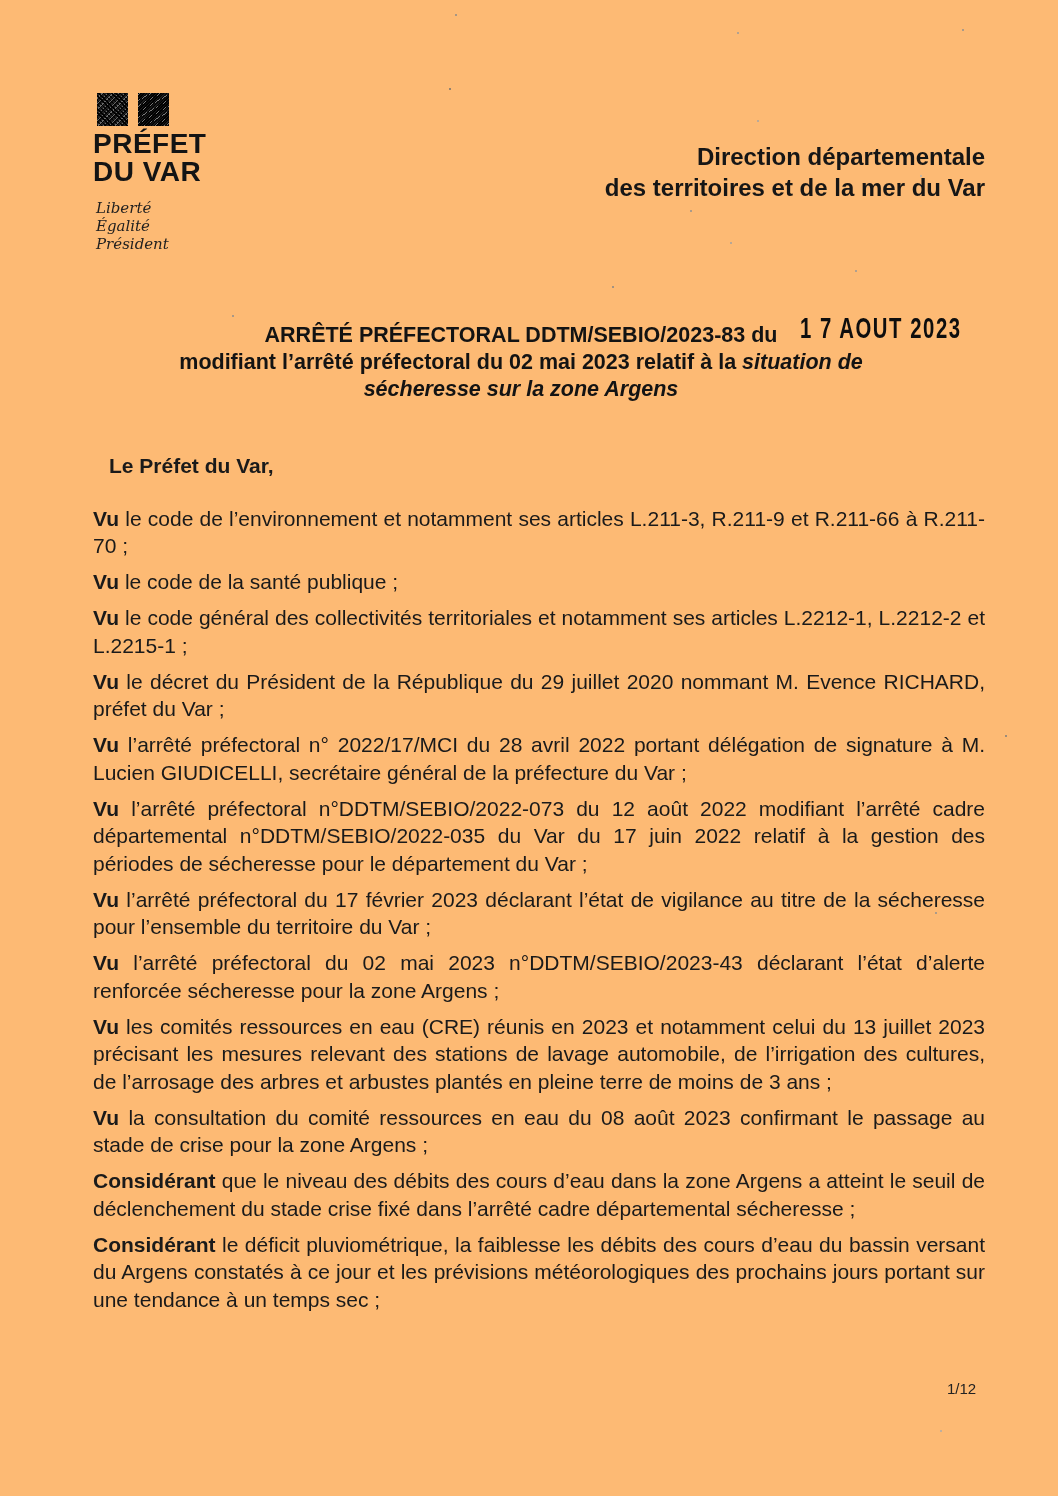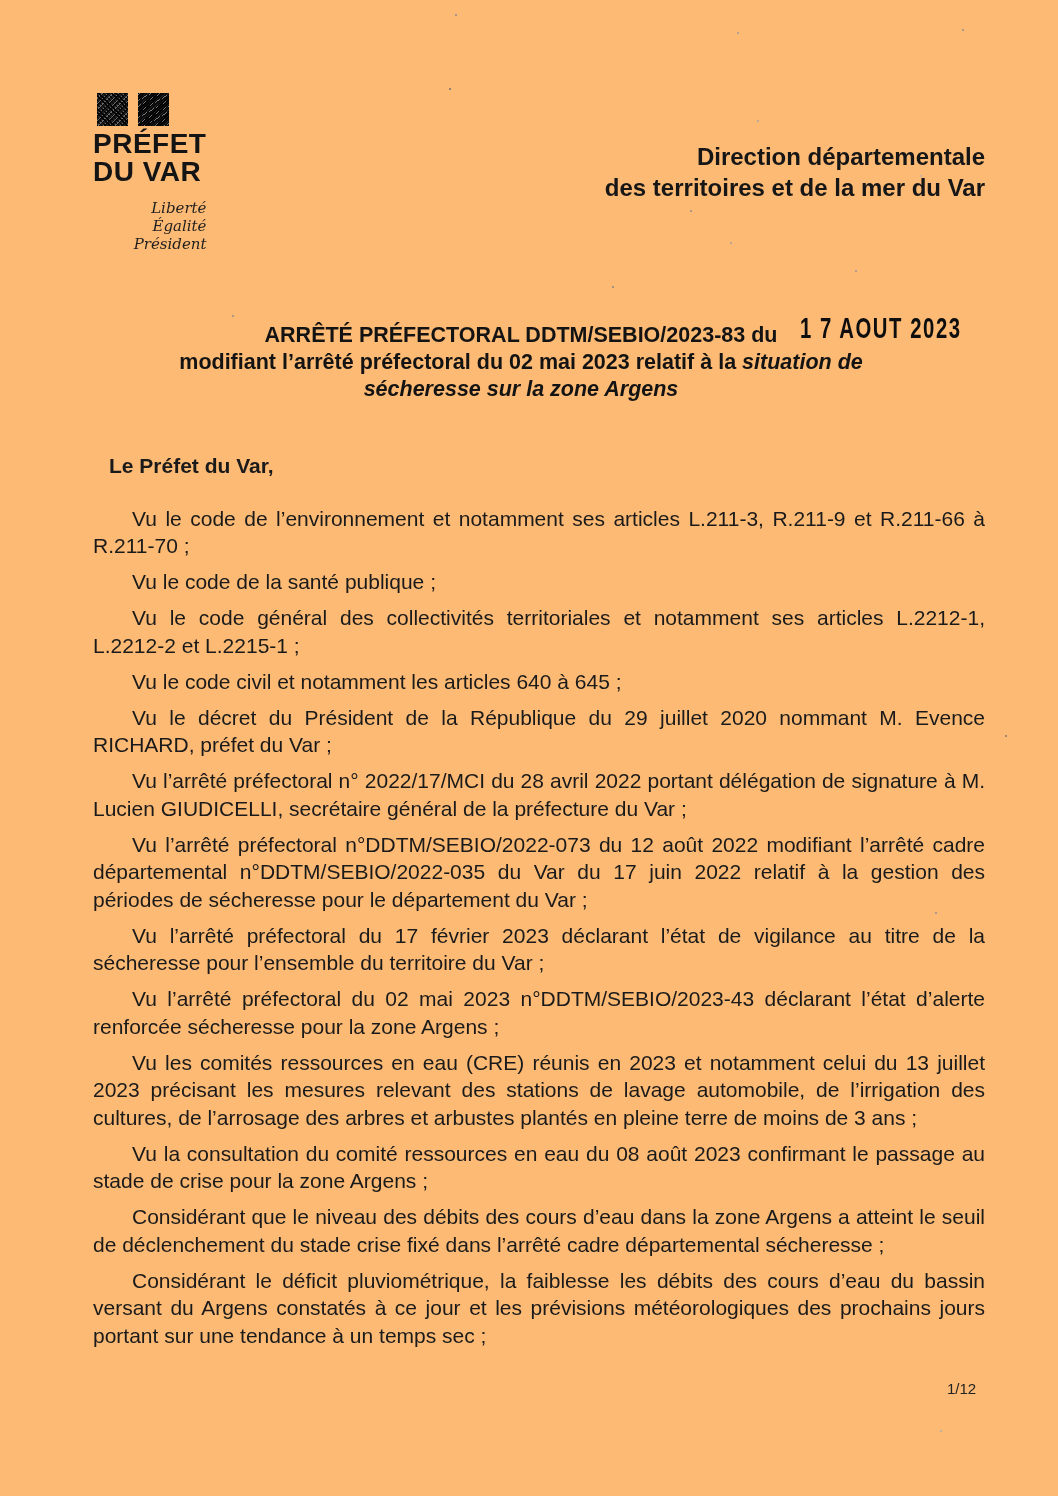--- a/index.html
+++ b/index.html
@@ -41,21 +41,21 @@
       repeating-linear-gradient(135deg, #000 0 1px, transparent 1px 2px),
       repeating-linear-gradient(-30deg, #111 0 2px, #777 2px 3px, #1c1c1c 3px 5px);
   }
   .logo-title {
     font-size: 28px; font-weight: bold; line-height: 28px;
     letter-spacing: 0.5px; color: #141414;
   }
   .motto {
     margin-top: 13px; margin-left: 3px;
     font-family: "DejaVu Serif", serif; font-style: italic;
-    font-size: 15px; line-height: 18px; color: #1f1f1f; text-align: right;
+    font-size: 15px; line-height: 18px; color: #1f1f1f;
   }
 
   
   .direction {
     position: absolute; right: 73px; top: 141px;
     text-align: right; font-weight: bold;
     font-size: 24px; line-height: 31px; color: #161616;
   }
 
   
@@ -75,21 +75,21 @@
   .title-block em { font-style: italic; }
 
   
   .doc-body {
     position: absolute; left: 93px; top: 452px; width: 892px;
     font-size: 21px; line-height: 27.5px;
     text-align: justify; color: #1a1a1a;
   }
   .salutation { font-weight: bold; margin: 0 0 25px 16px; text-align: left; }
   .para { margin: 0 0 8.5px 0; }
-  .para .lead { font-weight: normal; margin-left: 39px; }
+  .para .lead { font-weight: bold; }
 
   .page-number {
     position: absolute; left: 947px; top: 1380px;
     font-size: 15px; color: #222;
   }
 </style>
 </head>
 <body>
 
 <div class="page">
@@ -122,21 +122,20 @@
     <div><span>modifiant l’arrêté préfectoral du 02 mai 2023 relatif à la </span><em>situation de</em></div>
     <div><em>sécheresse sur la zone Argens</em></div>
   </div>
 
   <div class="doc-body">
     <p class="salutation">Le Préfet du Var,</p>
     <div id="paragraphs">
         <p class="para"><b class="lead">Vu</b><span> le code de l’environnement et notamment ses articles L.211-3, R.211-9 et R.211-66 à R.211-70 ;</span></p>
         <p class="para"><b class="lead">Vu</b><span> le code de la santé publique ;</span></p>
         <p class="para"><b class="lead">Vu</b><span> le code général des collectivités territoriales et notamment ses articles L.2212-1, L.2212-2 et L.2215-1 ;</span></p>
-        <p class="para"><b class="lead">Vu</b><span> le code civil et notamment les articles 640 à 645 ;</span></p>
         <p class="para"><b class="lead">Vu</b><span> le décret du Président de la République du 29 juillet 2020 nommant M. Evence RICHARD, préfet du Var ;</span></p>
         <p class="para"><b class="lead">Vu</b><span> l’arrêté préfectoral n° 2022/17/MCI du 28 avril 2022 portant délégation de signature à M. Lucien GIUDICELLI, secrétaire général de la préfecture du Var ;</span></p>
         <p class="para"><b class="lead">Vu</b><span> l’arrêté préfectoral n°DDTM/SEBIO/2022-073 du 12 août 2022 modifiant l’arrêté cadre départemental n°DDTM/SEBIO/2022-035 du Var du 17 juin 2022 relatif à la gestion des périodes de sécheresse pour le département du Var ;</span></p>
         <p class="para"><b class="lead">Vu</b><span> l’arrêté préfectoral du 17 février 2023 déclarant l’état de vigilance au titre de la sécheresse pour l’ensemble du territoire du Var ;</span></p>
         <p class="para"><b class="lead">Vu</b><span> l’arrêté préfectoral du 02 mai 2023 n°DDTM/SEBIO/2023-43 déclarant l’état d’alerte renforcée sécheresse pour la zone Argens ;</span></p>
         <p class="para"><b class="lead">Vu</b><span> les comités ressources en eau (CRE) réunis en 2023 et notamment celui du 13 juillet 2023 précisant les mesures relevant des stations de lavage automobile, de l’irrigation des cultures, de l’arrosage des arbres et arbustes plantés en pleine terre de moins de 3 ans ;</span></p>
         <p class="para"><b class="lead">Vu</b><span> la consultation du comité ressources en eau du 08 août 2023 confirmant le passage au stade de crise pour la zone Argens ;</span></p>
         <p class="para"><b class="lead">Considérant</b><span> que le niveau des débits des cours d’eau dans la zone Argens a atteint le seuil de déclenchement du stade crise fixé dans l’arrêté cadre départemental sécheresse ;</span></p>
         <p class="para"><b class="lead">Considérant</b><span> le déficit pluviométrique, la faiblesse les débits des cours d’eau du bassin versant du Argens constatés à ce jour et les prévisions météorologiques des prochains jours portant sur une tendance à un temps sec ;</span></p>
       </div>

